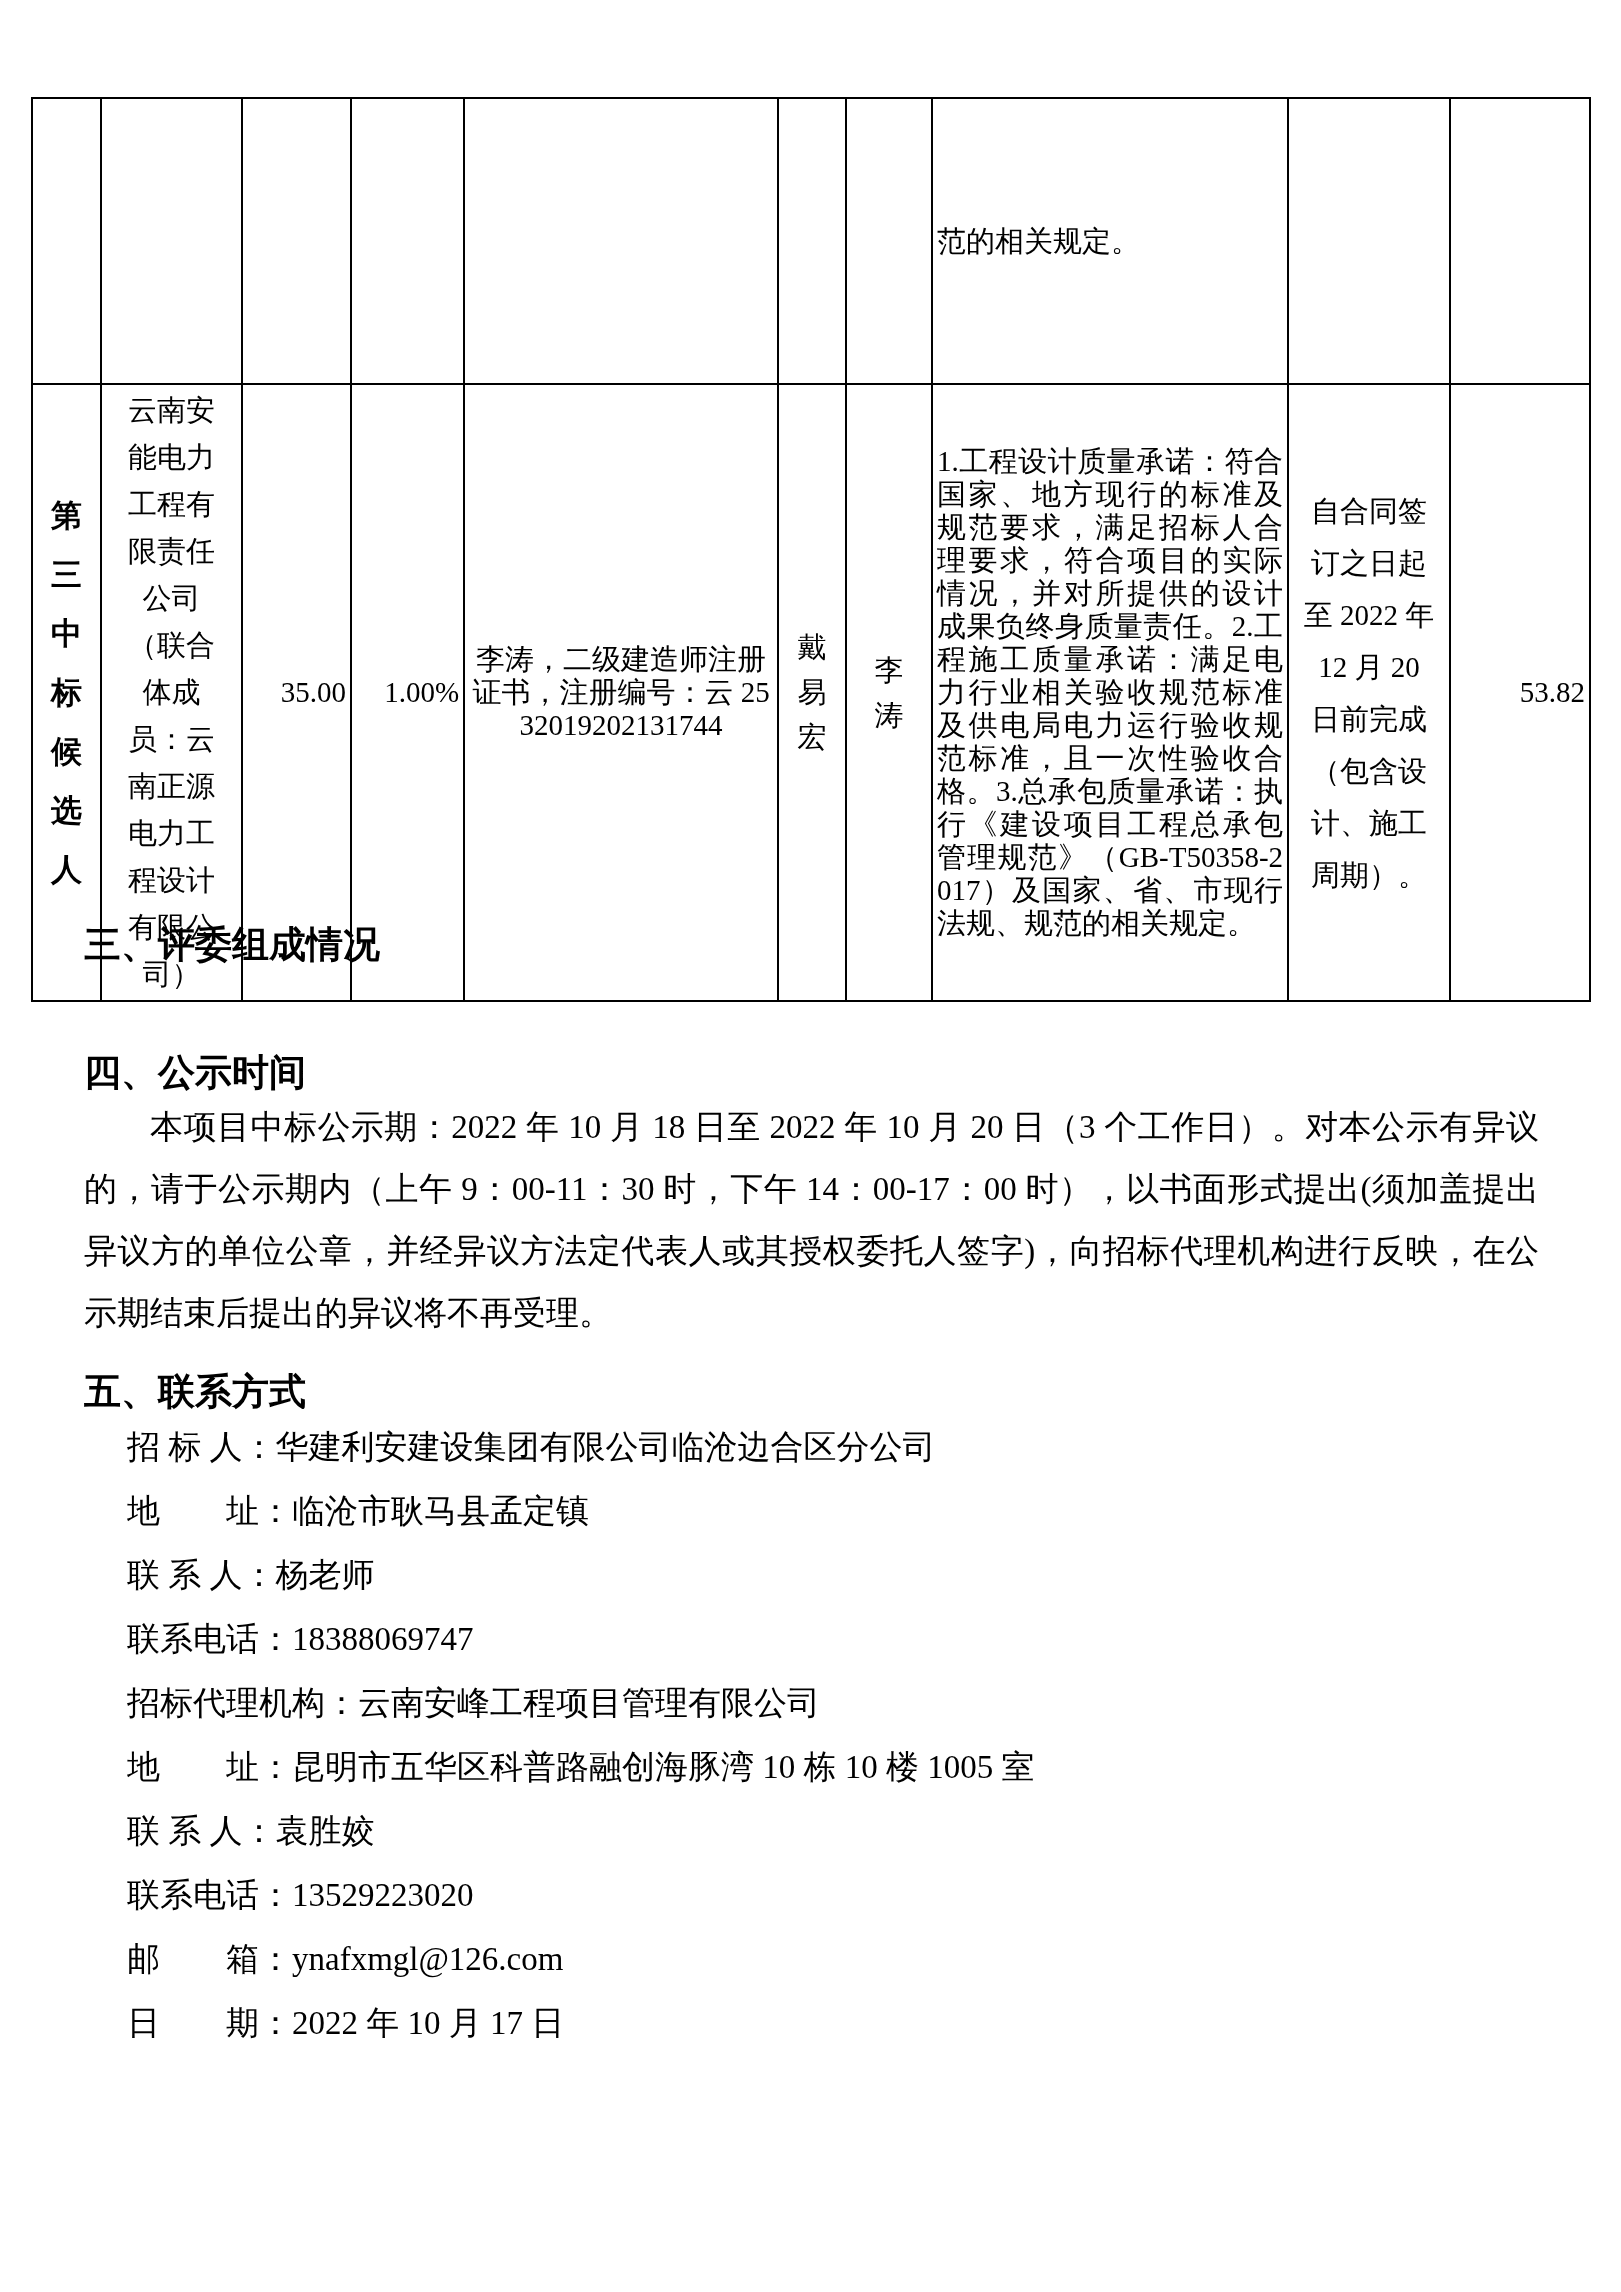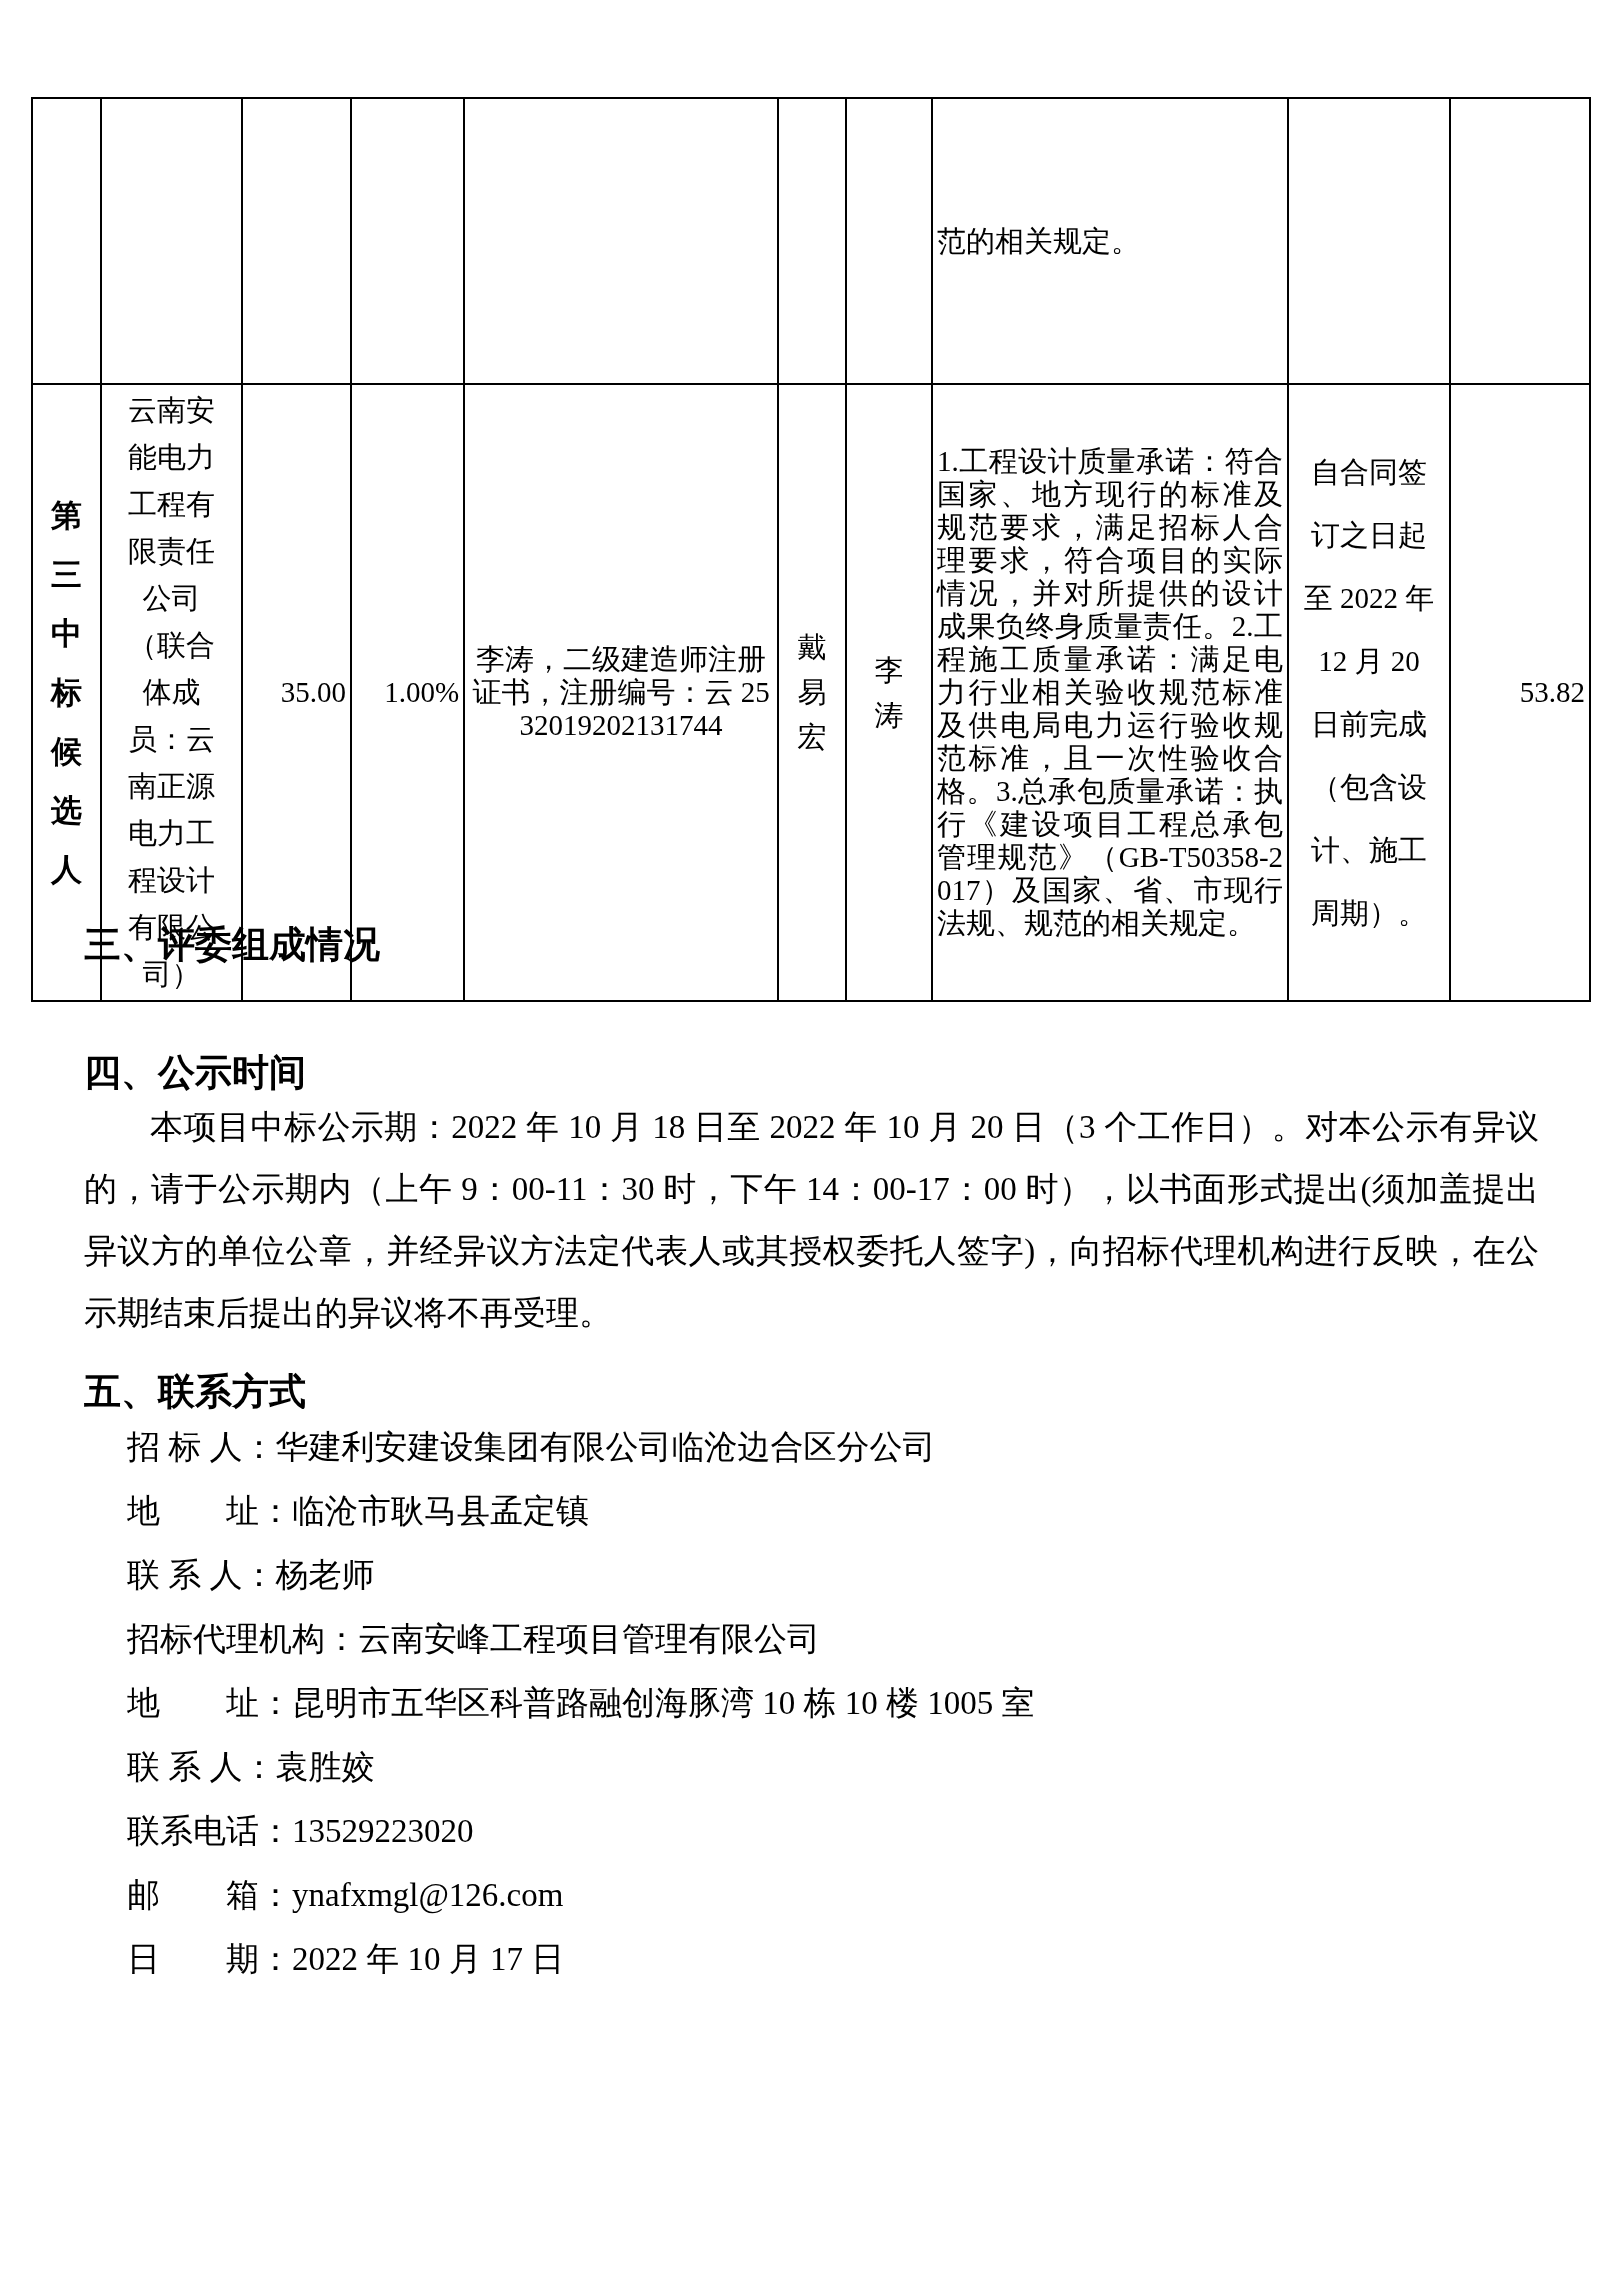--- a/index.html
+++ b/index.html
@@ -23,21 +23,21 @@
   tr.row-cand td { height:523px; }
   td.note-cell { vertical-align:top; text-align:justify; padding:5.9px 7.8px 2px 7.8px; }
   td.num-cell { text-align:right; }
   .v-block { margin:0 auto; word-break:break-all; text-align:center; }
   .rank-text { width:1.15em; font-weight:bold; font-size:31px; line-height:59px; }
   .company-text { width:3.3em; line-height:47px; }
   .person-text { width:1.15em; line-height:45px; }
   td.cert-cell { padding:3.9px 11.8px; line-height:44px; text-align:center; }
   td.promise-cell { text-align:justify; line-height:33px; padding:3.9px 7.8px; }
   td.duration-cell { padding:2px 5.9px; }
-  .duration-text { width:4.6em; line-height:63px; }
+  .duration-text { width:4.6em; line-height:52px; }
   
   .heading {
     position:absolute; left:84px;
     font-family:"Liberation Sans","DejaVu Sans",sans-serif;
     font-weight:bold; font-size:37px; line-height:43px; white-space:nowrap;
   }
   .body-text { position:absolute; font-size:33px; }
   .jury-line { left:84px; top:988px; text-indent:2.2em; white-space:nowrap; }
   .pub-para {
     left:84px; top:1096px; width:1455px;
@@ -108,20 +108,21 @@
   <div class="heading" style="top:1051px">四、公示时间</div>
 
   <div class="body-text pub-para">本项目中标公示期：2022 年 10 月 18 日至 2022 年 10 月 20 日（3 个工作日）。对本公示有异议的，请于公示期内（上午 9：00-11：30 时，下午 14：00-17：00 时），以书面形式提出(须加盖提出异议方的单位公章，并经异议方法定代表人或其授权委托人签字)，向招标代理机构进行反映，在公示期结束后提出的异议将不再受理。</div>
 
   <div class="heading" style="top:1370px">五、联系方式</div>
 
   <div class="body-text contact-list">
     <div class="contact-line">招 标 人：华建利安建设集团有限公司临沧边合区分公司</div>
     <div class="contact-line">地　　址：临沧市耿马县孟定镇</div>
     <div class="contact-line">联 系 人：杨老师</div>
+    <div class="contact-line">联系电话：18388069747</div>
     <div class="contact-line">招标代理机构：云南安峰工程项目管理有限公司</div>
     <div class="contact-line">地　　址：昆明市五华区科普路融创海豚湾 10 栋 10 楼 1005 室</div>
     <div class="contact-line">联 系 人：袁胜姣</div>
     <div class="contact-line">联系电话：13529223020</div>
     <div class="contact-line">邮　　箱：ynafxmgl@126.com</div>
     <div class="contact-line">日　　期：2022 年 10 月 17 日</div>
   </div>
 
 </div>
 

